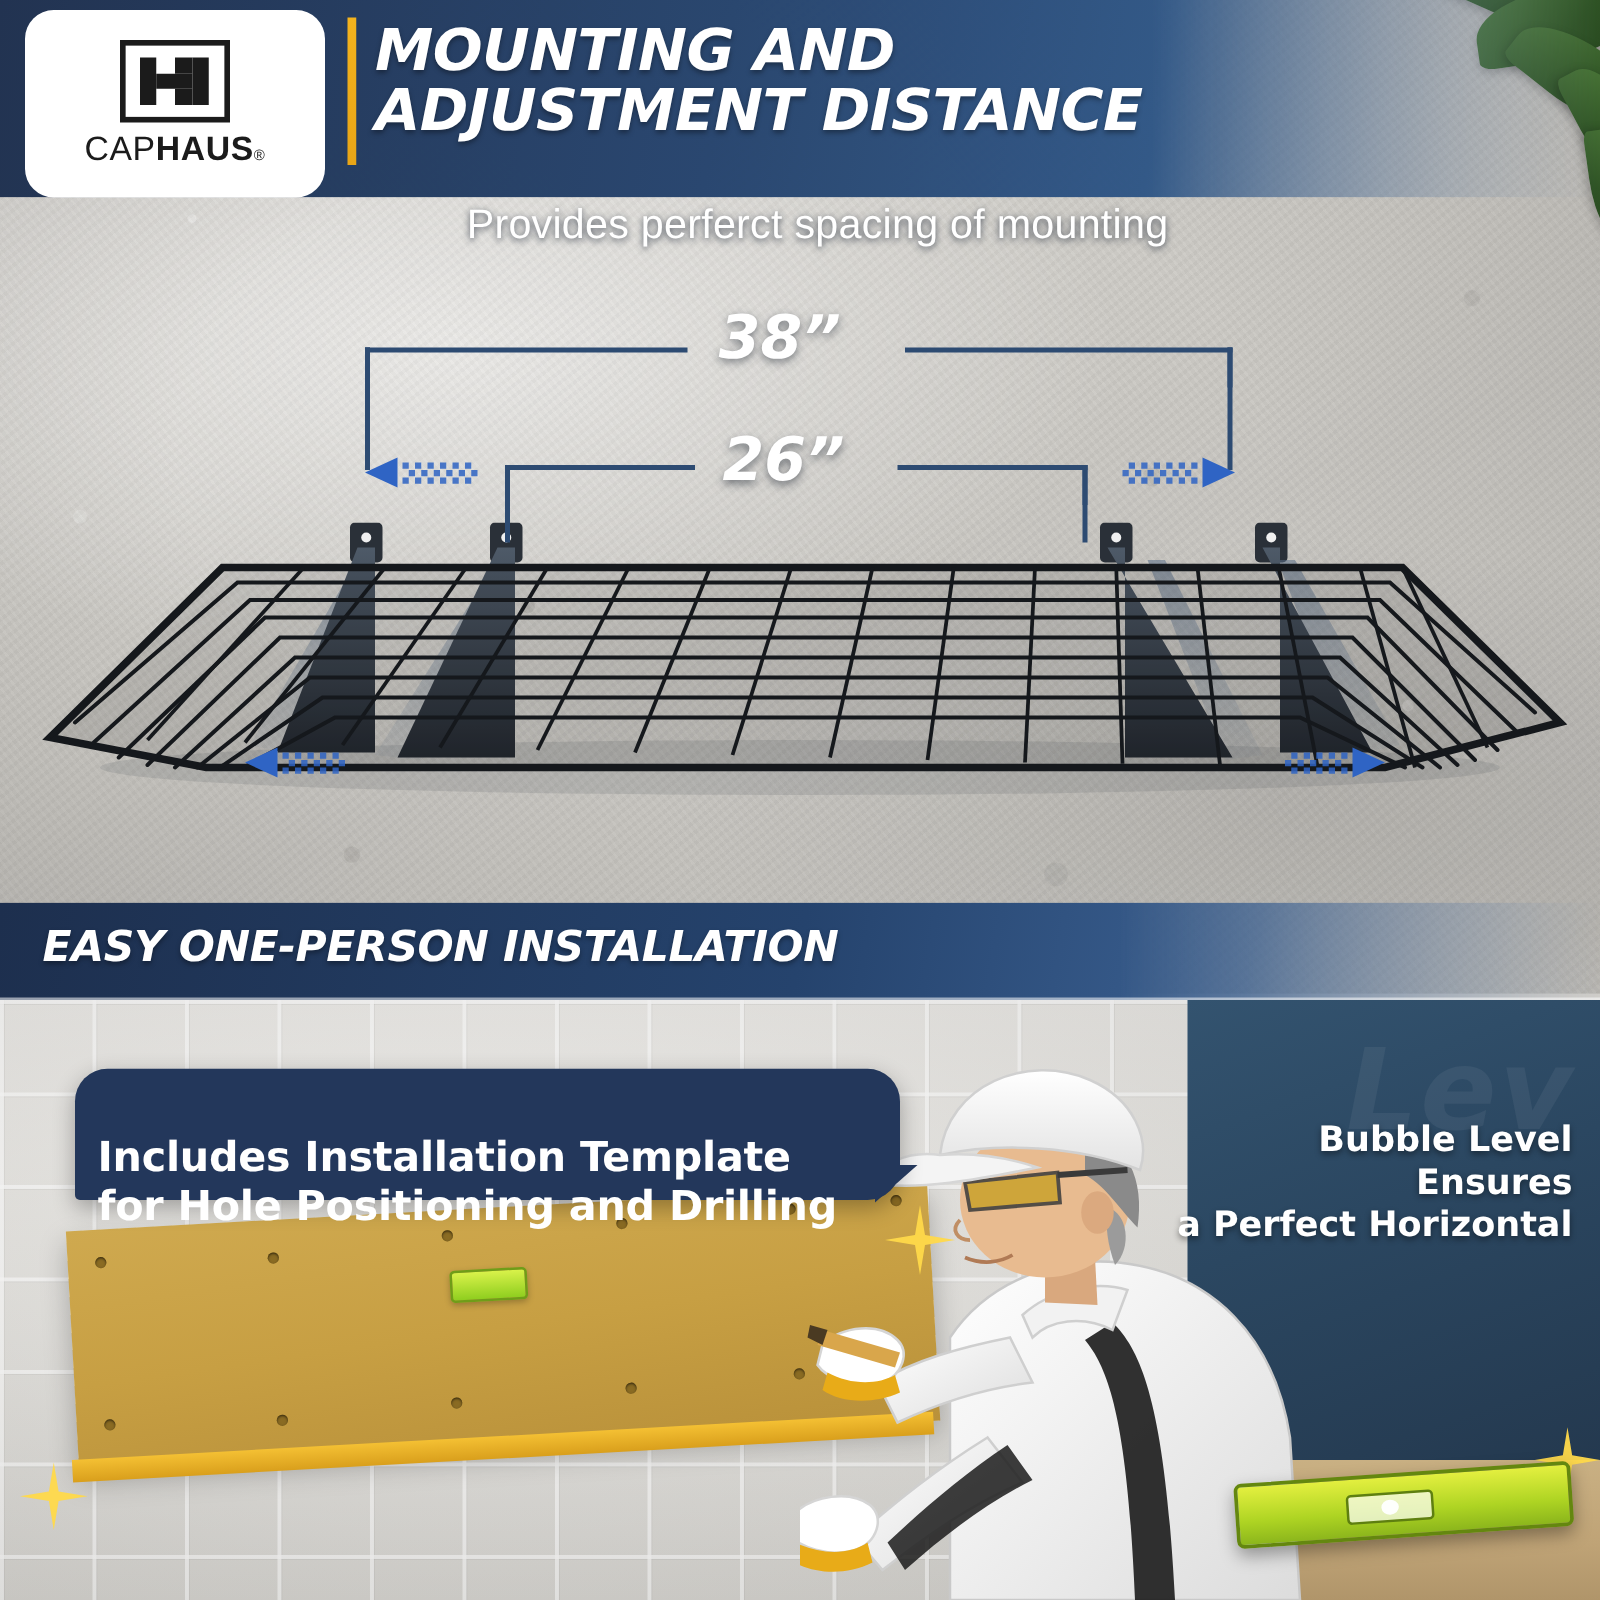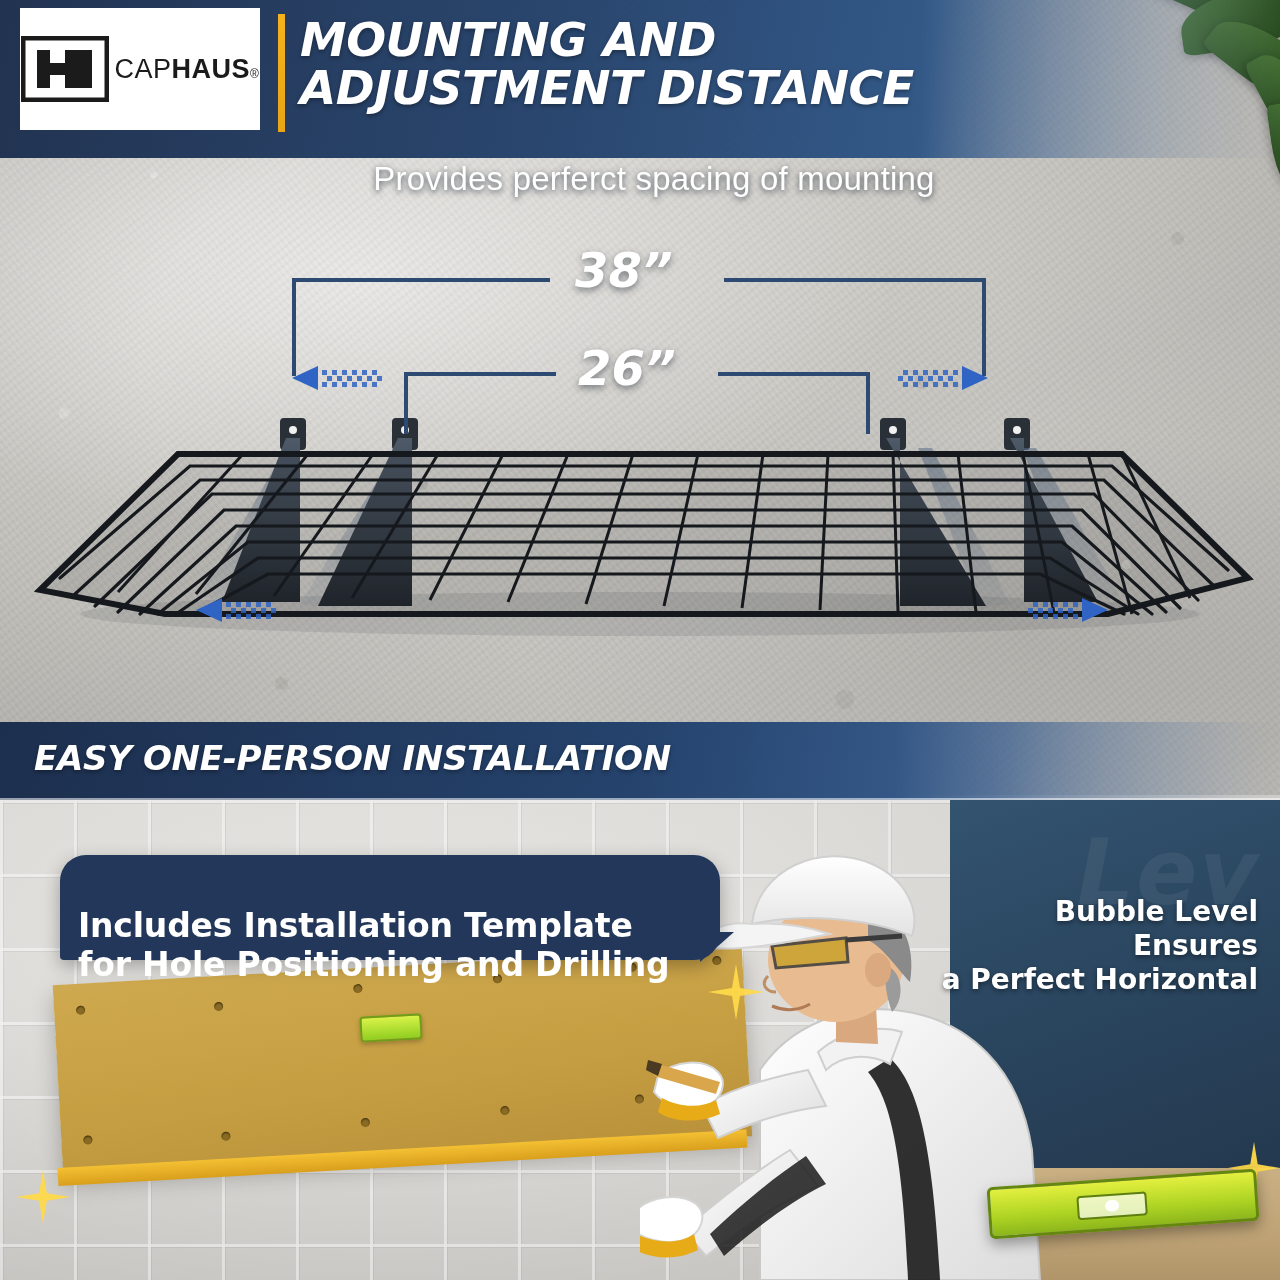--- a/index.html
+++ b/index.html
@@ -65,23 +65,23 @@
   .header-bar {
     position: absolute; left: 0; top: 0; width: 1280px; height: 158px;
     background: linear-gradient(100deg, #1d2f4e 0%, #25436d 45%, #2f5686 72%, #7f93ad 100%);
     opacity: .97;
   }
   .header-bar.fade {
     -webkit-mask-image: linear-gradient(to right, #000 0 72%, rgba(0,0,0,.25) 92%, rgba(0,0,0,0) 100%);
     mask-image: linear-gradient(to right, #000 0 72%, rgba(0,0,0,.25) 92%, rgba(0,0,0,0) 100%);
   }
   .logo-box {
-    position: absolute; left: 20px; top: 8px; width: 240px; height: 122px;
-    background: #fff; display: flex; flex-direction: row;
-    align-items: center; justify-content: center; gap: 6px;
+    position: absolute; left: 20px; top: 8px; width: 240px; height: 150px;
+    background: #fff; display: flex; flex-direction: column;
+    align-items: center; justify-content: center; gap: 6px; border-radius: 23px;
   }
   .logo-mark { width: 88px; height: 66px; }
   .logo-text {
     font-size: 27px; letter-spacing: .5px; color: #1b1b1b; font-weight: 400;
     display: flex; align-items: baseline;
   }
   .logo-text b { font-weight: 800; }
   .logo-text sup { font-size: 12px; }
   .accent-rule {
     position: absolute; left: 278px; top: 14px; width: 7px; height: 118px;

